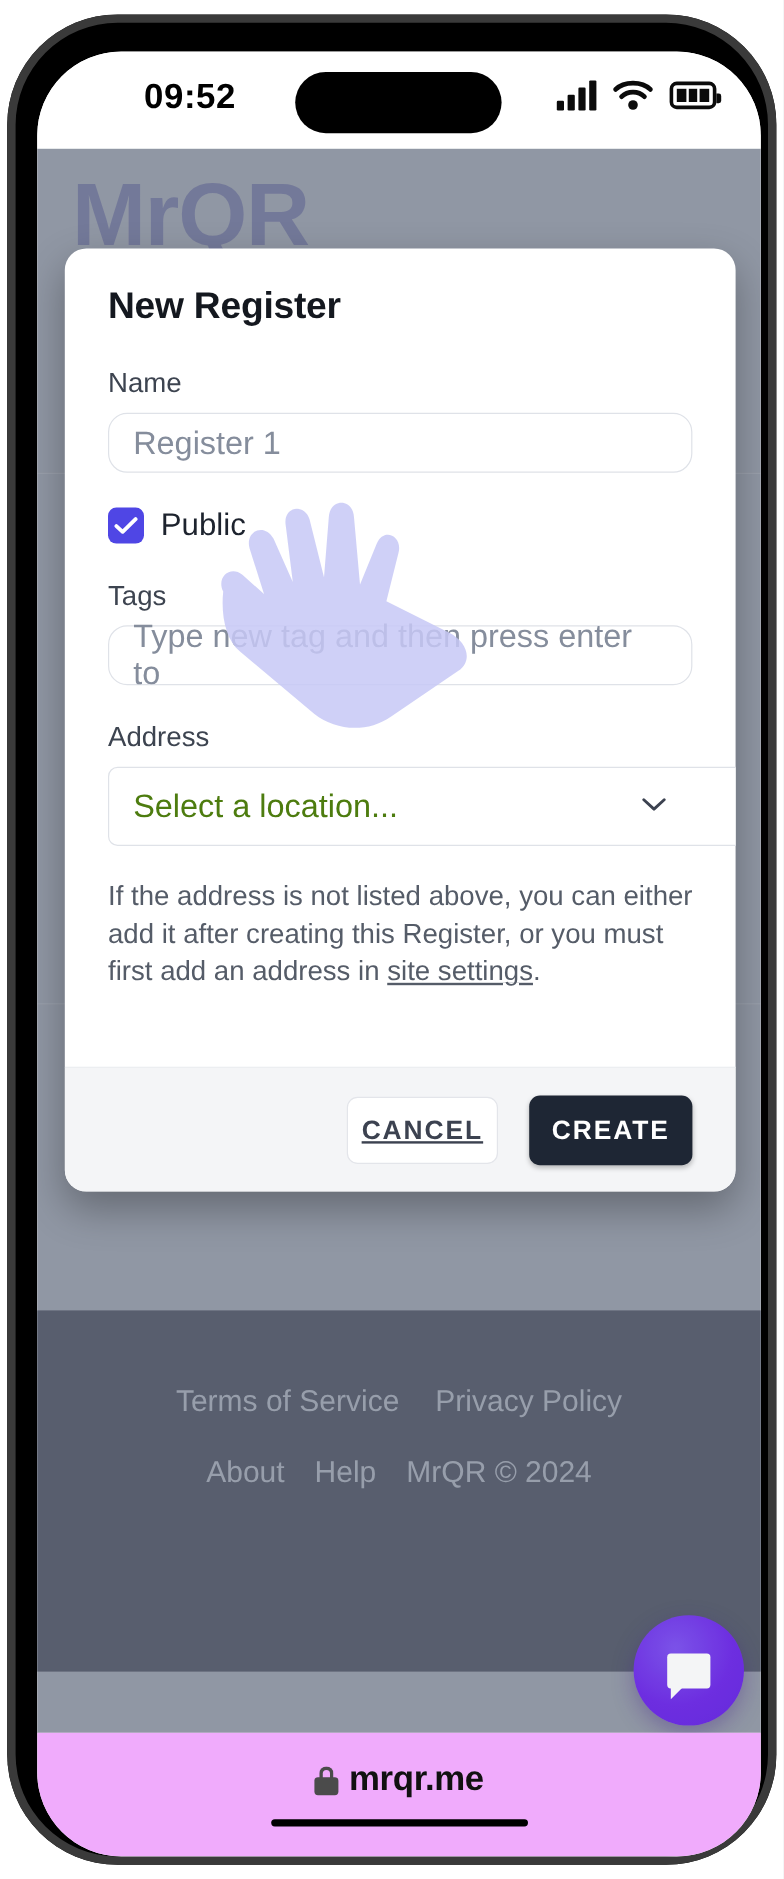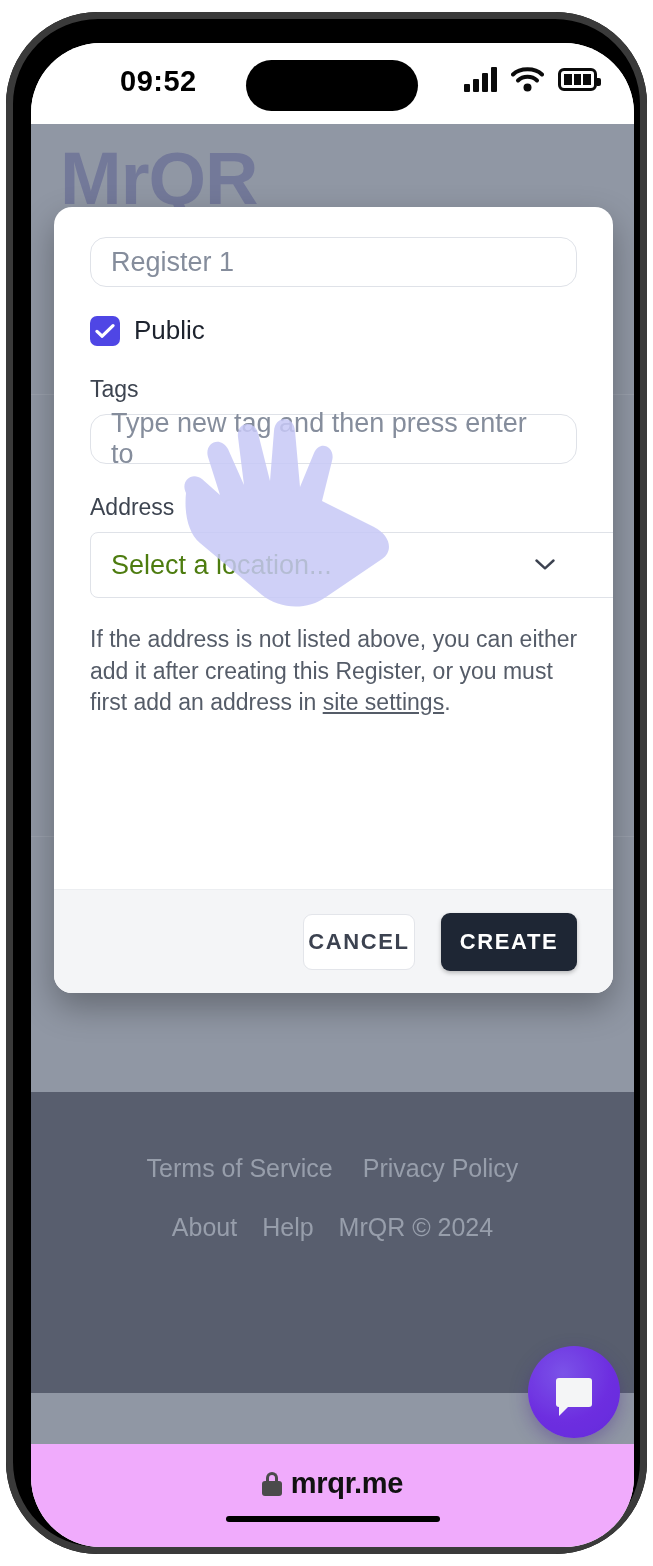--- a/index.html
+++ b/index.html
@@ -201,22 +201,22 @@
     display: flex; align-items: center; justify-content: flex-end;
     gap: 26px; padding-right: 36px;
   }
   .btn {
     font-family: "Liberation Sans", sans-serif;
     font-size: 22px; font-weight: bold; letter-spacing: 1.6px;
     border-radius: 9px; cursor: pointer;
     display: flex; align-items: center; justify-content: center;
   }
   .btn-cancel {
-    width: 112px; height: 56px;
-    background: #fff; color: #3c4250; border: 1px solid #e3e5ea;
+    width: 126px; height: 56px;
+    background: #fff; color: #3c4250; border: 1px solid #e3e5ea; text-decoration: underline;
   }
   .btn-create {
     width: 136px; height: 58px;
     background: #1e2634; color: #ffffff; border: none;
     box-shadow: 0 2px 4px rgba(0,0,0,0.25);
   }
 
   
   .hand-cursor {
     position: absolute; left: 145px; top: 358px;
@@ -276,21 +276,23 @@
 
         <div class="chat-fab">
           <span class="chat-bubble"></span>
         </div>
       </div>
 
       <div class="modal-backdrop"></div>
 
       <div class="modal">
         <div class="modal-body">
-
+          <div class="modal-title">New Register</div>
+
+          <div class="field-label">Name</div>
           <div class="text-input placeholder">Register 1</div>
 
           <div class="checkbox-row">
             <span class="checkbox">
               <svg width="20" height="16" viewBox="0 0 20 16">
                 <path d="M2 8.4 L7.2 13.2 L18 2.6" stroke="#ffffff" stroke-width="3.2" fill="none" stroke-linecap="round" stroke-linejoin="round"></path>
               </svg>
             </span>
             <span class="checkbox-label">Public</span>
           </div>

